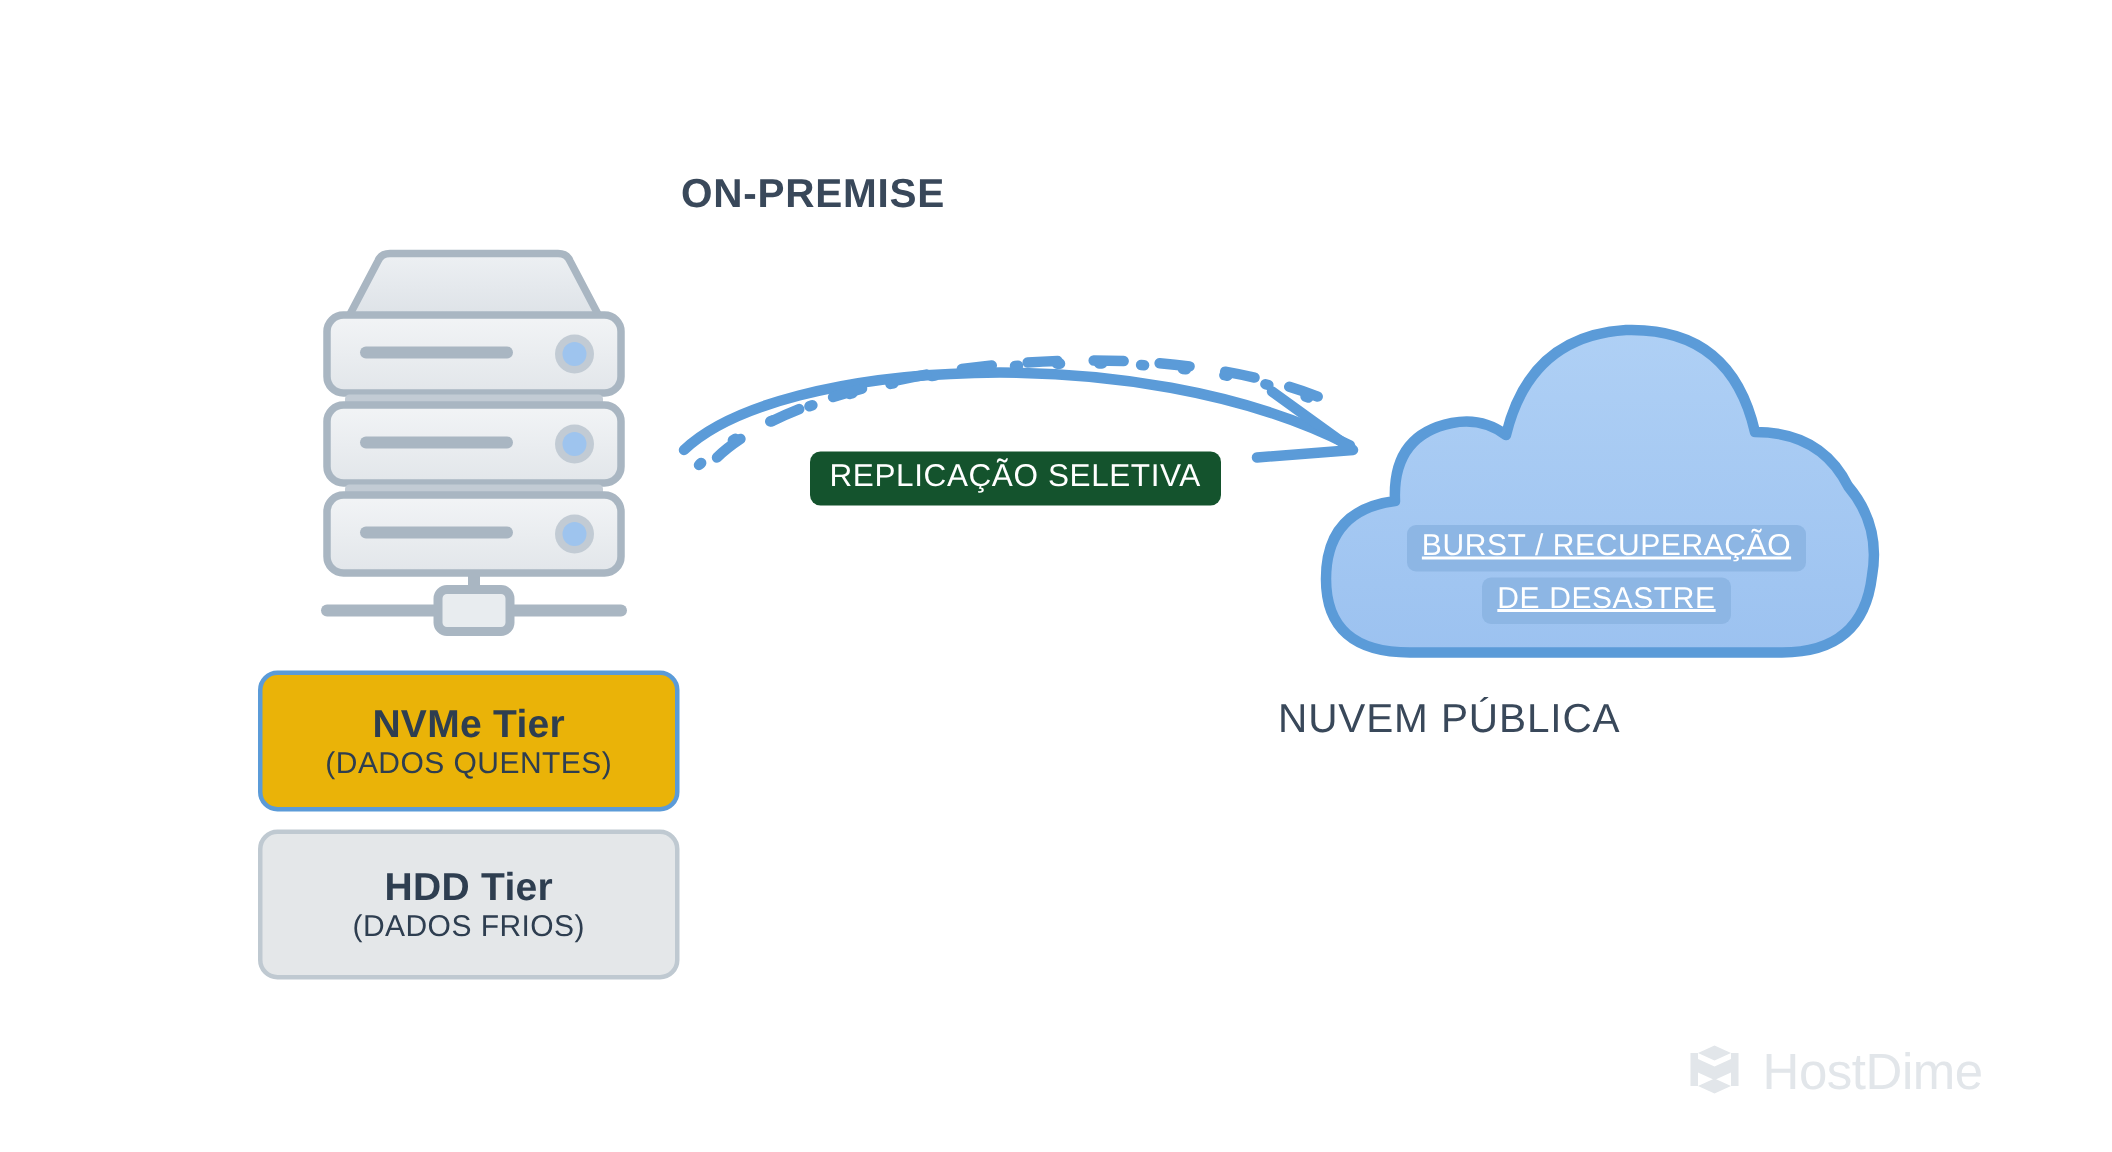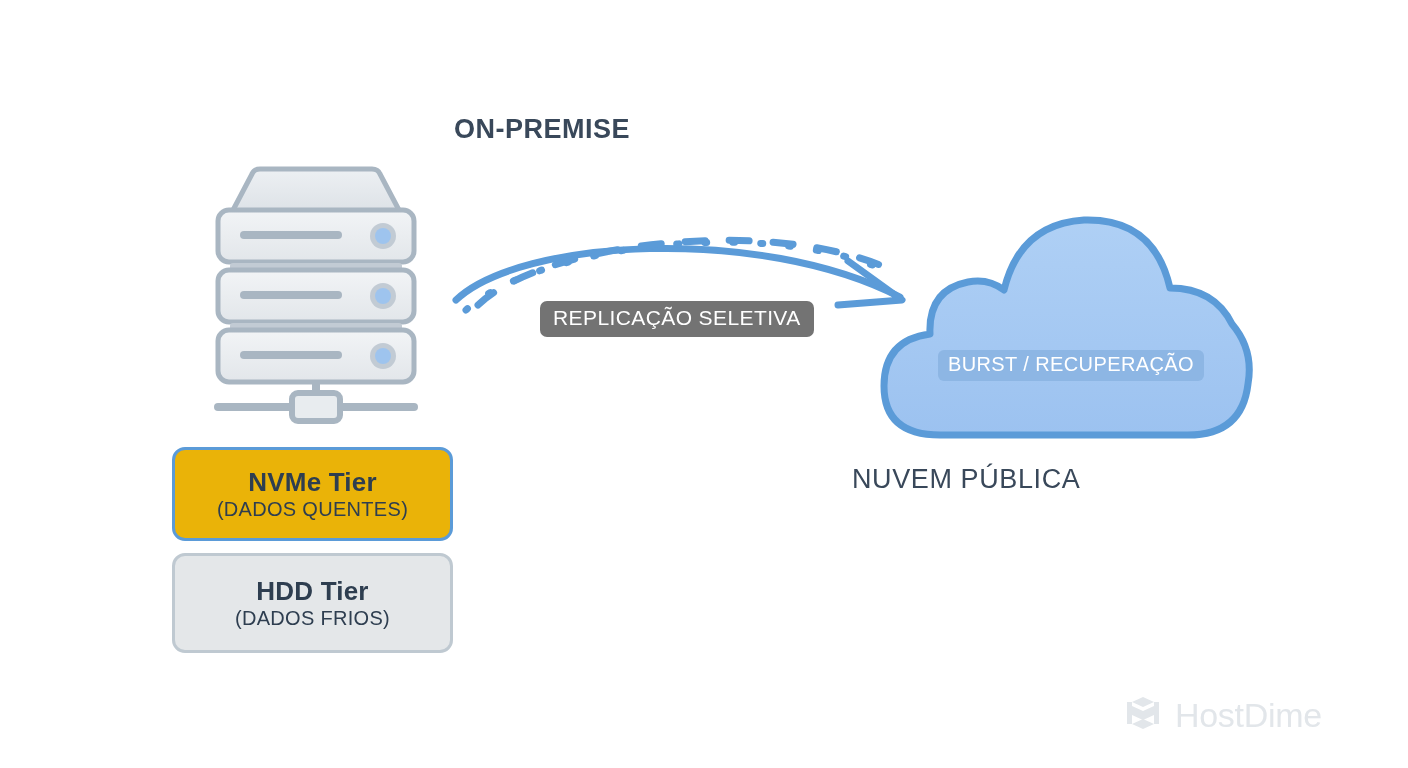--- a/index.html
+++ b/index.html
@@ -56,39 +56,40 @@
     font-size:20px;font-weight:400;color:#2E3E50;letter-spacing:0.3px;margin-top:1px;
   }
 
   
   #arrow-layer{left:430px;top:205px;width:500px;height:140px;}
 
   
   #pill-replication{
     left:540px;top:301px;
     padding:5px 13px 7px 13px;
-    background:#737373;
+    background:#14532d;
     border-radius:7px;
     font-size:21px;
     color:#FFFFFF;
     letter-spacing:0.4px;
     white-space:nowrap;
   }
 
   
   #cloud-layer{left:862px;top:200px;width:410px;height:250px;}
 
   .cloud-pill{
     background:#8DB6E4;
     border-radius:6px;
     color:#FFFFFF;
     font-size:20px;
     letter-spacing:0.4px;
     white-space:nowrap;
     padding:3px 10px 5px 10px;
+    text-decoration:underline;
   }
   #cloud-pills{
     left:880px;top:350px;width:382px;
     display:flex;flex-direction:column;align-items:center;gap:4px;
   }
 
   #cloud-title{
     left:852px;top:464px;width:382px;
     font-size:27px;
     font-weight:400;
@@ -199,20 +200,21 @@
         Q 292 18 308 88
         Q 352 88 370 124
         Q 392 150 386 184
         Q 380 235 326 235
         Z" fill="url(#cloudGrad)" stroke="#5B9BD8" stroke-width="7" stroke-linejoin="round"></path>
     </svg>
   </div>
 
   <div class="abs" id="cloud-pills">
     <div class="cloud-pill">BURST / RECUPERAÇÃO</div>
+    <div class="cloud-pill">DE DESASTRE</div>
   </div>
 
   <div class="abs" id="cloud-title">NUVEM PÚBLICA</div>
 
   <div class="abs" id="watermark">
     <span>
       <svg width="42" height="42" viewBox="0 0 42 42" xmlns="http://www.w3.org/2000/svg">
         <path d="M5 10 L5 32 L10 32 L10 23 L21 28 L32 23 L32 32 L37 32 L37 10 L32 10 L32 14 L21 19 L10 14 L10 10 Z" fill="#E2E6EA"></path>
         <path d="M10 10 L21 15 L32 10 L21 5 Z" fill="#E2E6EA"></path>
         <path d="M10 32 L21 37 L32 32 L21 27 Z" fill="#E2E6EA"></path>

